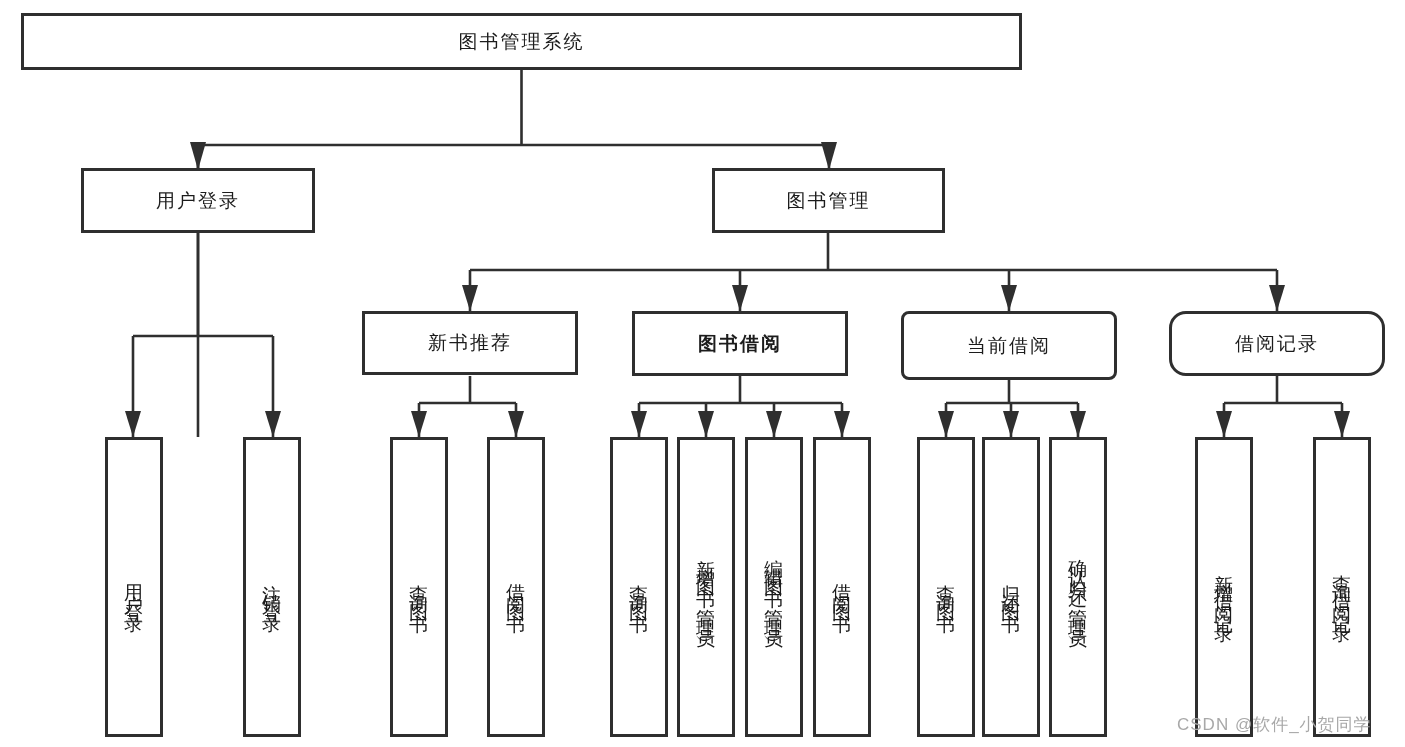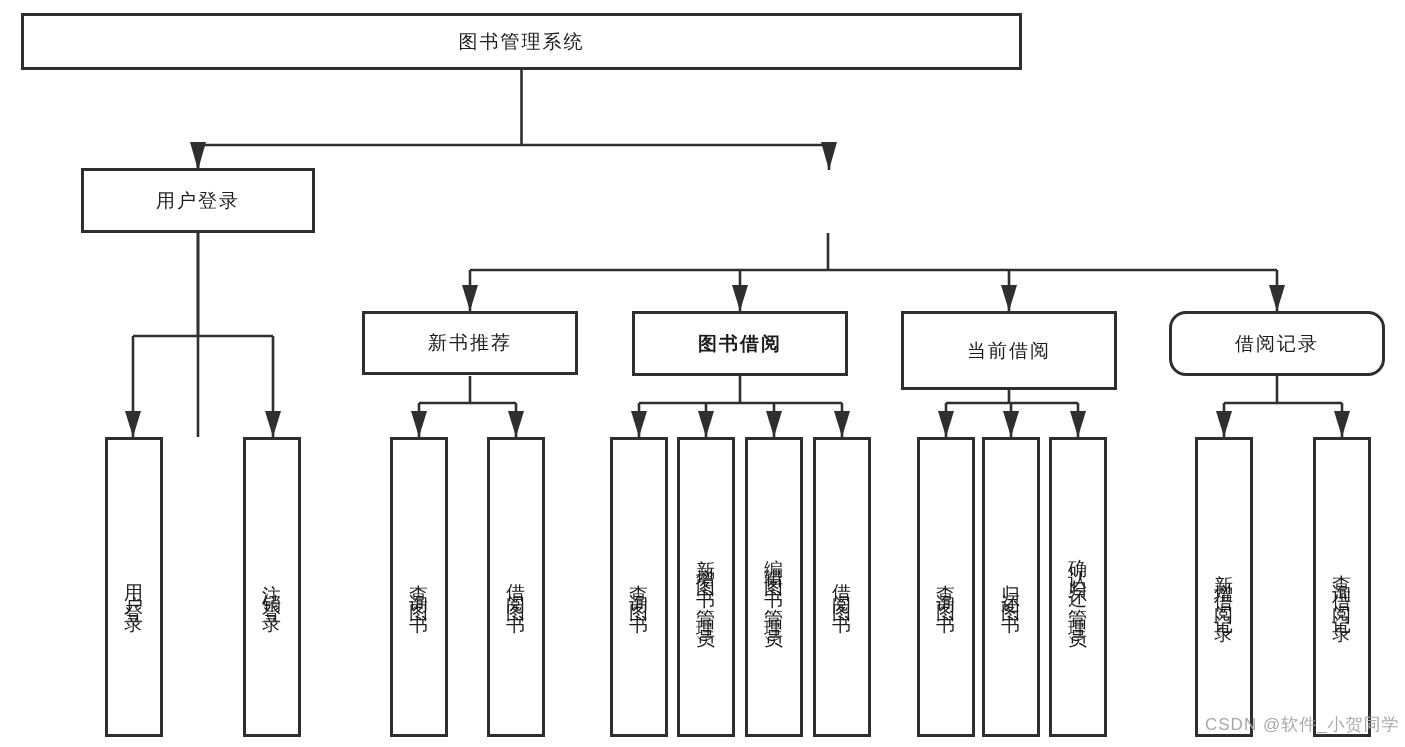--- a/index.html
+++ b/index.html
@@ -26,21 +26,21 @@
   }
   .leaf{
     writing-mode:vertical-rl;
     letter-spacing:10px;
     font-size:19px;
     line-height:1;
     padding-top:4px;
   }
   .watermark{
     position:absolute;
-    left:1205px;top:713px;
+    left:1177px;top:713px;
     font-size:17px;
     color:#a8a8a8;
     letter-spacing:1px;
     white-space:nowrap;
   }
 </style>
 </head>
 <body>
 
 <div id="stage">
@@ -81,24 +81,25 @@
       <polygon points="1003,411 1019,411 1011,437"></polygon>
       <polygon points="1070,411 1086,411 1078,437"></polygon>
       <polygon points="1216,411 1232,411 1224,437"></polygon>
       <polygon points="1334,411 1350,411 1342,437"></polygon>
     </g>
   </svg>
 
   <div class="box" style="left:21px;top:13px;width:1001px;height:57px;">图书管理系统</div>
 
   <div class="box" style="left:81px;top:168px;width:234px;height:65px;">用户登录</div>
+  <div class="box" style="left:712px;top:168px;width:233px;height:65px;">图书管理</div>
 
   <div class="box" style="left:362px;top:311px;width:216px;height:64px;">新书推荐</div>
   <div class="box" style="left:632px;top:311px;width:216px;height:65px;font-weight:bold;">图书借阅</div>
-  <div class="box" style="left:901px;top:311px;width:216px;height:79px;">当前借阅</div>
+  <div class="box" style="left:901px;top:311px;width:216px;height:69px;border-radius:8px;">当前借阅</div>
   <div class="box" style="left:1169px;top:311px;width:216px;height:65px;border-radius:17px;">借阅记录</div>
 
   <div class="box leaf" style="left:105px;top:437px;width:58px;height:300px;">用户登录</div>
   <div class="box leaf" style="left:243px;top:437px;width:58px;height:300px;">注销登录</div>
 
   <div class="box leaf" style="left:390px;top:437px;width:58px;height:300px;">查询图书</div>
   <div class="box leaf" style="left:487px;top:437px;width:58px;height:300px;">借阅图书</div>
 
   <div class="box leaf" style="left:610px;top:437px;width:58px;height:300px;">查询图书</div>
   <div class="box leaf" style="left:677px;top:437px;width:58px;height:300px;">新增图书（管理员）</div>

